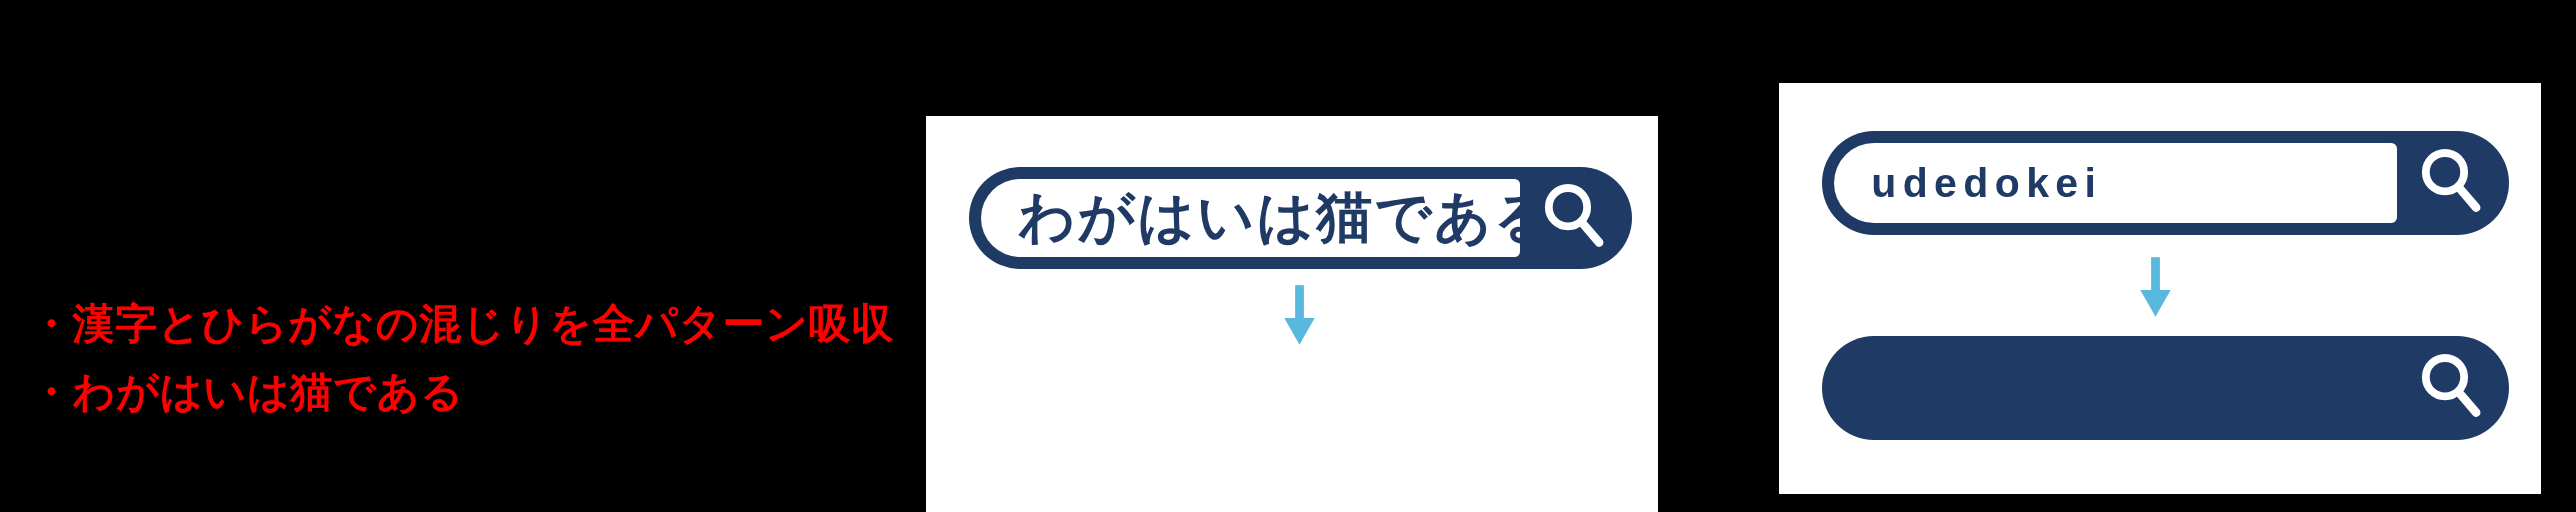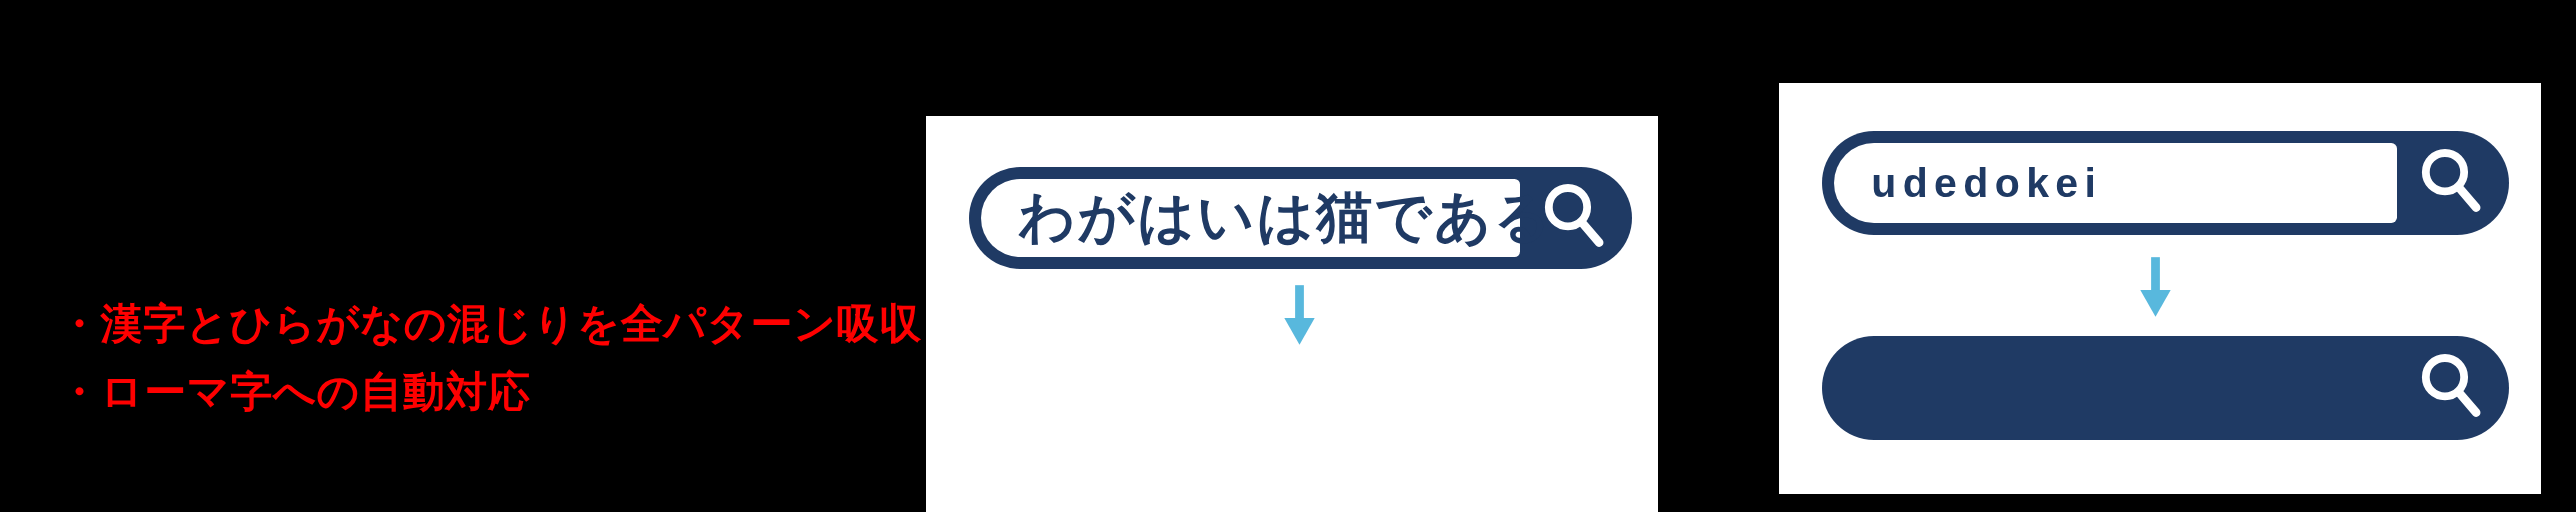--- a/index.html
+++ b/index.html
@@ -5,21 +5,21 @@
   html,body{margin:0;padding:0;background:#000;}
   .canvas{
     position:relative;
     width:2576px;height:512px;
     background:#000;
     overflow:hidden;
     font-family:"Liberation Sans","DejaVu Sans",sans-serif;
   }
   
   .bullets{
-    position:absolute;left:30px;top:290px;margin-left:28px;
+    position:absolute;left:30px;top:290px;
   }
   .bullet-line{
     color:#ff0000;
     font-size:42px;
     font-weight:bold;
     line-height:68px;
     white-space:nowrap;
     letter-spacing:0.6px;
   }
   
@@ -80,21 +80,21 @@
   .panel-mid  .arrow{left:357px;top:168px;}
   .panel-right .arrow{left:360px;top:173px;}
 </style>
 </head>
 <body>
 
 <div class="canvas">
 
   <div class="bullets">
     <div class="bullet-line">・漢字とひらがなの混じりを全パターン吸収</div>
-    <div class="bullet-line">・ローマ字への自動対応</div>
+    <div class="bullet-line">・わがはいは猫である</div>
   </div>
 
   <div class="panel panel-mid">
 
     <div class="pill pill-top">
       <div class="field">
         <span class="query">わがはいは猫である</span>
       </div>
       <div class="magwrap">
         <svg class="mag" width="71" height="77" viewBox="0 0 100 108">

